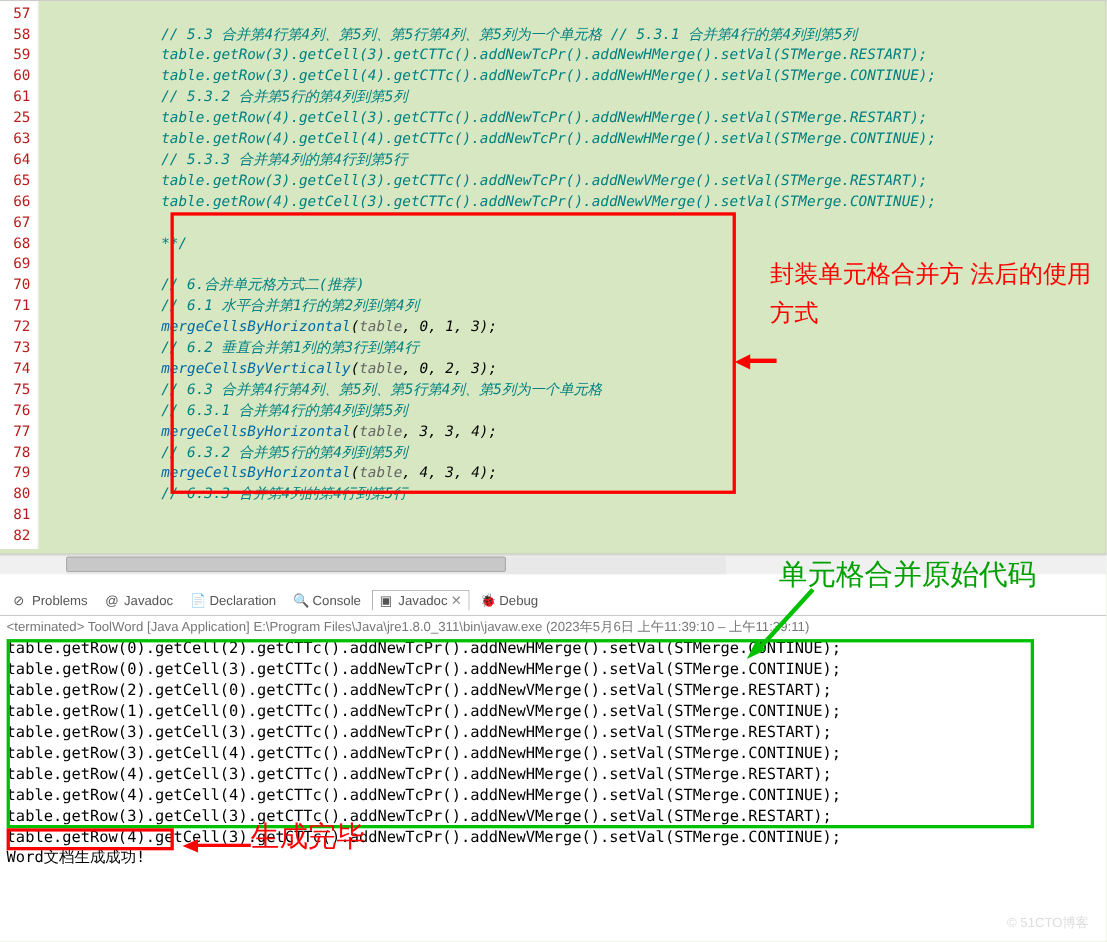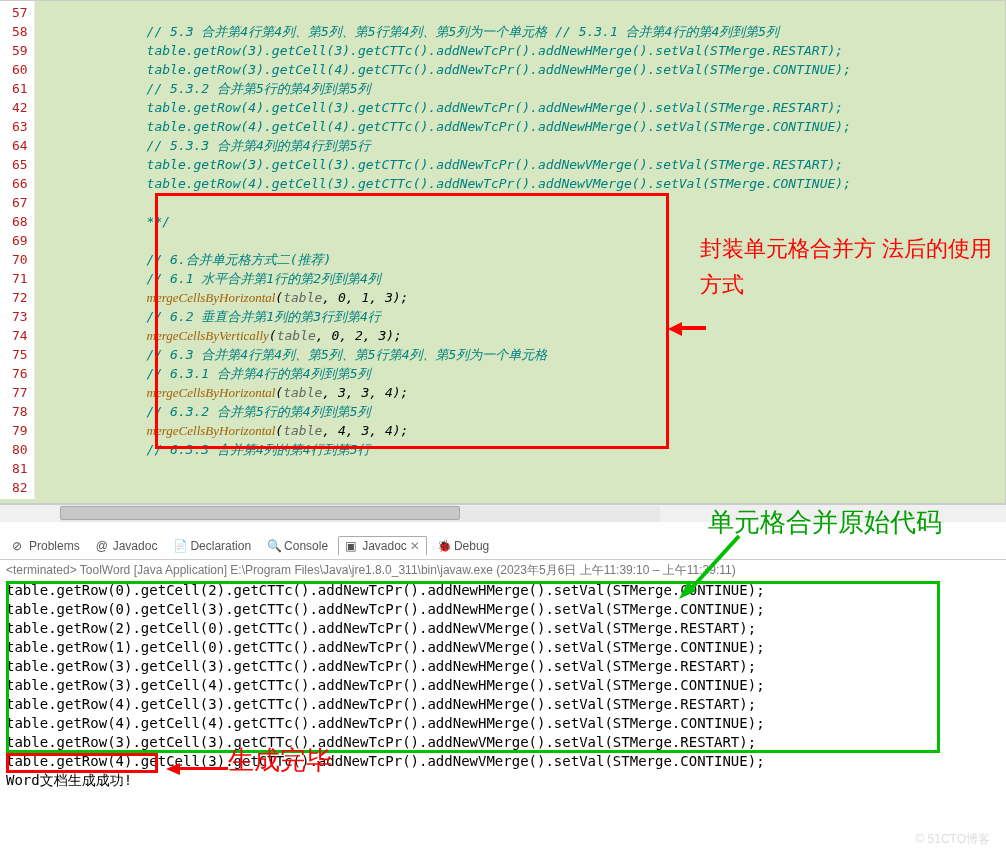--- a/index.html
+++ b/index.html
@@ -3,21 +3,21 @@
 <meta charset="utf-8">
 <style>
 * { margin:0; padding:0; box-sizing:border-box; }
 body { font-family: Consolas, Monaco, monospace; font-size:13px; background:#fff; width:1006px; color:#000; }
 .editor { display:flex; background:#D6E7C1; border-right:1px solid #ccc; border-top:1px solid #ccc; border-bottom:1px solid #ccc; position:relative; padding-bottom:4px;}
 .gutter { background:#fff; padding:2px 6px 2px 12px; color:#b91c1c; text-align:right; font-family: Consolas, monospace; line-height:19px; border-right:1px solid #eee;}
 .gutter div { height:19px; }
 .code { flex:1; padding:2px 6px 2px 18px; line-height:19px; font-family: Consolas, monospace; font-style:italic; position:relative;}
 .code-line { height:19px; white-space:pre; }
 .cm { color:#008080; font-style:italic;}
-.mname { color:#a16207; font-style:italic; font-weight:normal;font-family:Liberation Serif, serif;}
+.mname { color:#0369a1; font-style:italic; font-weight:normal;}
 .var { color:#666; font-style:italic;}
 .num { color:#000; font-style:italic;}
 .punct { color:#000; }
 .redbox { position:absolute; border:3px solid #FF0000; left:155px; top:192px; width:514px; height:256px; z-index:10; pointer-events:none;}
 .annotation1 { position:absolute; left:700px; top:230px; color:#FF0000; font-size:22px; font-family:"Microsoft YaHei",sans-serif; font-style:normal; font-weight:normal; line-height:36px; z-index:12;}
 .arrow1 { position:absolute; left:668px; top:315px; width:40px; height:20px; z-index:11;}
 .arrow1::before { content:""; position:absolute; left:0; top:6px; width:0;height:0; border-top:7px solid transparent; border-bottom:7px solid transparent; border-right:14px solid #FF0000;}
 .arrow1::after { content:""; position:absolute; left:12px; top:10px; width:26px; height:4px; background:#FF0000;}
 .annotation2 { position:absolute; left:708px; top:504px; color:#00A000; font-size:26px; font-family:Liberation Serif, serif; font-style:normal; z-index:12;}
 .greenarrow { position:absolute; left:674px; top:530px; width:70px; height:70px; z-index:11;}
@@ -43,21 +43,21 @@
 </head>
 <body>
 
 <div class="editor" style="position:relative;">
   <div class="gutter" id="gutter">
       <div>57</div>
       <div>58</div>
       <div>59</div>
       <div>60</div>
       <div>61</div>
-      <div>42</div>
+      <div>25</div>
       <div>63</div>
       <div>64</div>
       <div>65</div>
       <div>66</div>
       <div>67</div>
       <div>68</div>
       <div>69</div>
       <div>70</div>
       <div>71</div>
       <div>72</div>

